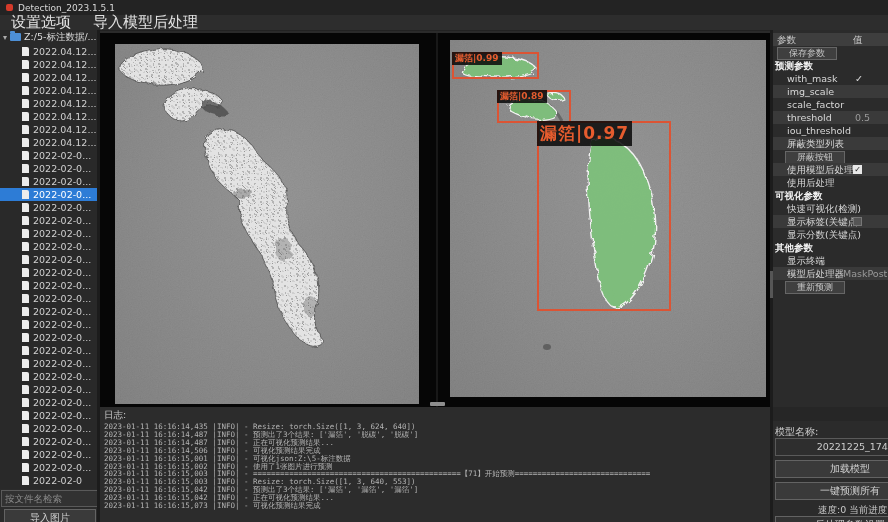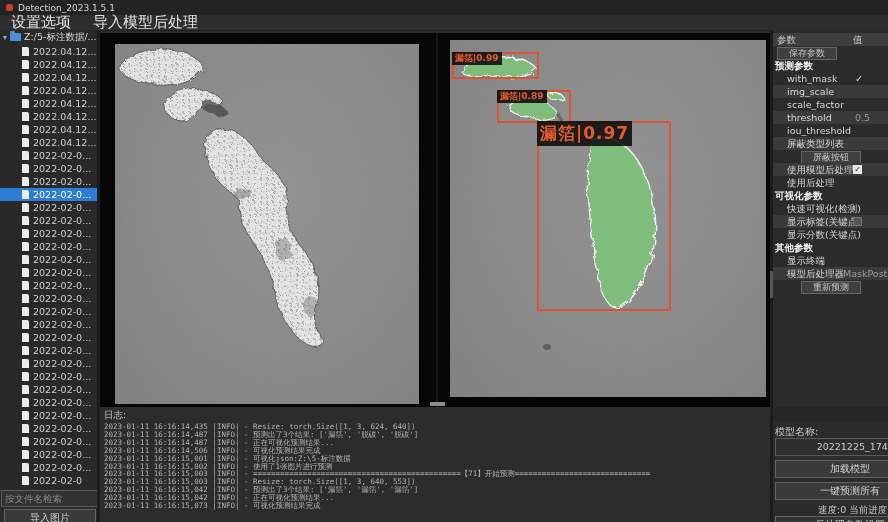--- a/index.html
+++ b/index.html
@@ -59,21 +59,21 @@
   .prow{position:relative;height:13px;font-size:9.5px;line-height:13px;white-space:nowrap;}
   .prow.shaded{background:#3a3a3a;}
   .prow.section .plabel{font-weight:bold;color:#f2f2f2;padding-left:2px;}
   .prow.item .plabel{padding-left:14px;color:#d8d8d8;}
   .pval{position:absolute;left:82px;color:#9a9a9a;}
   .pval.long{left:70px;}
   .pcheck{position:absolute;left:82px;color:#d6d6d6;}
   .cbox{position:absolute;left:80px;top:2px;width:9px;height:9px;box-sizing:border-box;}
   .cbox.on{background:#e8e8e8;color:#1a1a1a;font-size:8px;line-height:9px;text-align:center;font-weight:bold;}
   .cbox.off{background:#555;border:1px solid #777;}
-  .rbtn{display:inline-block;margin-left:28px;padding:0 11px;height:11px;background:#3f3f3f;border:1px solid #666;
+  .rbtn{display:inline-block;margin-left:12px;padding:0 11px;height:11px;background:#3f3f3f;border:1px solid #666;
         color:#c9c9c9;font-size:9px;line-height:10px;margin-top:1px;}
   .params-rows .prow:first-child .rbtn{margin-left:4px;}
   .rp-sep{position:absolute;left:0;top:377px;width:130px;height:14px;background:#262626;}
   
   .model-label{position:absolute;left:2px;top:395px;font-size:10px;color:#cccccc;}
   .model-name{position:absolute;left:2px;top:408px;width:130px;height:16px;background:#2e2e2e;border:1px solid #5a5a5a;
               font-size:9.5px;color:#cccccc;line-height:16px;text-align:right;padding-right:4px;box-sizing:content-box;}
   .rp-btn{position:absolute;left:2px;width:150px;height:18px;background:#3a3a3a;border:1px solid #636363;
           color:#d0d0d0;font-size:10px;text-align:center;line-height:16px;box-sizing:border-box;}
   .btn-load{top:430px;}

